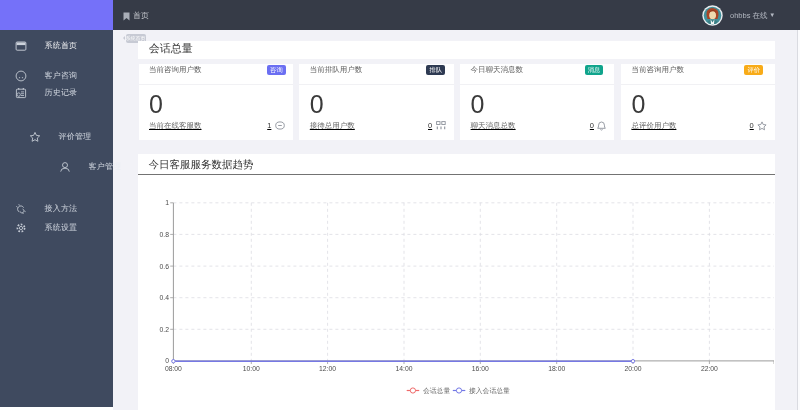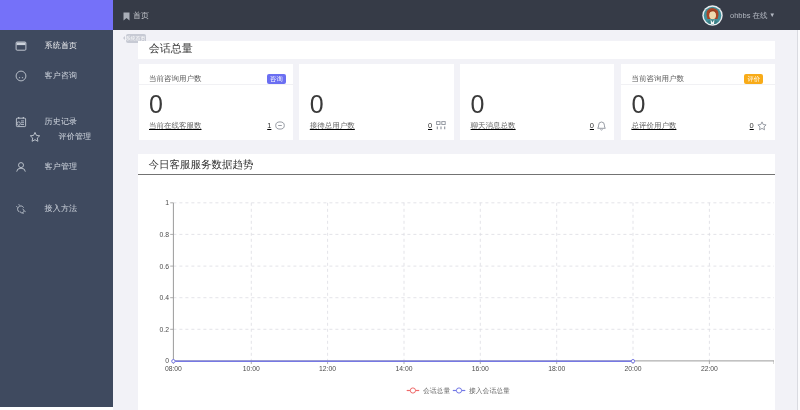--- a/index.html
+++ b/index.html
@@ -16,21 +16,21 @@
   .mitem span { position:absolute; left:44.5px; top:0; height:30px; line-height:30px; font-size:8px; color:rgba(231,236,243,0.85); letter-spacing:0.2px;}
   .mitem.on span { color:rgba(255,255,255,0.92); }
   
   #contentbg { position:absolute; left:113px; top:30px; width:684px; height:380px; background:#f2f2f7; }
   #rightstrip { position:absolute; left:797px; top:30px; width:3px; height:380px; background:#fbfbfd; border-left:1px solid #dadbe1; }
   #tag { position:absolute; left:125.5px; top:33.8px; width:20px; height:8.8px; background:#c7cad4; border-radius:2px; font-size:5px; color:#fff; text-align:center; line-height:9px; }
   #tag:before { content:""; position:absolute; left:-2.6px; top:2.2px; border-top:2.2px solid transparent; border-bottom:2.2px solid transparent; border-right:2.8px solid #c7cad4; }
   #band { position:absolute; left:138px; top:41px; width:636.5px; height:18.4px; background:#fff; font-size:11px; color:#323232; padding:1px 0 0 10.7px; line-height:12px; }
   
   .card { position:absolute; top:63.7px; width:154.4px; height:76.5px; background:#fff; }
-  .chead { height:21.2px; border-bottom:1px solid #f1f1f4; display:flex; align-items:flex-end; justify-content:space-between; padding:1.5px 8px 0 10.5px; }
+  .chead { height:21.2px; border-bottom:1px solid #f1f1f4; display:flex; align-items:flex-start; justify-content:space-between; padding:1.5px 8px 0 10.5px; }
   .ctitle { font-size:7.5px; color:#5b5b5b; }
   .badge { font-size:6.3px; line-height:1; color:#fff; padding:1.7px 3.2px; border-radius:2px; }
   .cnum { position:absolute; left:10.5px; top:27.9px; font-size:25px; line-height:25px; color:#3a3a3a; }
   .cfoot { position:absolute; left:10.5px; right:8px; top:56px; height:12px; display:flex; align-items:center; justify-content:space-between;text-decoration:underline; }
   .cfoot .lbl { font-size:7.5px; color:#666; }
   .cfoot .rt { display:flex; align-items:center; }
   .cfoot .val { font-size:7.5px; color:#333; margin-right:3.5px; }
   
   #panel2 { position:absolute; left:138px; top:154.4px; width:636.5px; height:256px; background:#fff; }
   #p2head { height:20.6px; border-bottom:1px solid #737373; font-size:10.5px; color:#333; padding:4.5px 0 0 10.5px; line-height:11px; }
@@ -71,49 +71,56 @@
       </svg>
     <span>系统首页</span>
   </div>
   <div class="mitem" style="top:31.3px;">
     <svg width="12" height="12" viewBox="0 0 12 12">
         <circle cx="6" cy="6" r="4.9" fill="none" stroke="#c3c9d3" stroke-width="0.9"></circle>
         <path d="M3.9 7.7 H5.1 M6.9 7.7 H8.1" stroke="#c3c9d3" stroke-width="0.9"></path>
       </svg>
     <span>客户咨询</span>
   </div>
-  <div class="mitem" style="top:77px;padding-left:19px;">
+  <div class="mitem" style="top:48px;padding-left:19px;">
     <svg width="12" height="12" viewBox="0 0 12 12">
         <rect x="1.4" y="2.2" width="9.2" height="8.4" rx="0.8" fill="none" stroke="#c3c9d3" stroke-width="0.9"></rect>
         <path d="M3.7 1.1 V2.6 M8.3 1.1 V2.6" stroke="#c3c9d3" stroke-width="1.1"></path>
         <path d="M6 4.9 H9 M6 6.7 H9 M6 8.5 H9" stroke="#c3c9d3" stroke-width="0.8"></path>
         <circle cx="3.7" cy="7.6" r="1.7" fill="none" stroke="#c3c9d3" stroke-width="0.8"></circle>
       </svg>
     <span>历史记录</span>
   </div>
   <div class="mitem" style="top:91.9px;margin-left:14px;">
     <svg width="12" height="12" viewBox="0 0 12 12">
         <path d="M6 1.4 L7.4 4.4 L10.7 4.8 L8.3 7 L8.9 10.3 L6 8.7 L3.1 10.3 L3.7 7 L1.3 4.8 L4.6 4.4 Z" fill="none" stroke="#c3c9d3" stroke-width="0.9" stroke-linejoin="round"></path>
       </svg>
     <span>评价管理</span>
   </div>
-  <div class="mitem" style="top:122.2px;">
+  <div class="mitem" style="top:122.2px;margin-left:44px;">
     <svg width="12" height="12" viewBox="0 0 12 12">
         <circle cx="6" cy="4.1" r="2.5" fill="none" stroke="#c3c9d3" stroke-width="0.9"></circle>
         <path d="M1.7 10.6 Q1.9 7.2 6 7.2 Q10.1 7.2 10.3 10.6" fill="none" stroke="#c3c9d3" stroke-width="0.9"></path>
       </svg>
     <span>客户管理</span>
   </div>
   <div class="mitem" style="top:164px;">
     <svg width="12" height="12" viewBox="0 0 12 12">
         <path d="M4.2 8.9 A3.2 3.2 0 1 1 8.6 4.6" fill="none" stroke="#c3c9d3" stroke-width="0.9"></path>
         <path d="M7.6 6 A2 2 0 1 1 5 8.4" fill="none" stroke="#c3c9d3" stroke-width="0.9"></path>
         <path d="M1.3 3.4 L2.5 4.2 M3.8 1.2 L4.3 2.5 M10.6 8.7 L9.4 8 M8.3 10.9 L7.8 9.6" stroke="#c3c9d3" stroke-width="0.8"></path>
       </svg>
     <span>接入方法</span>
+  </div>
+  <div class="mitem" style="top:182.8px;">
+    <svg width="12" height="12" viewBox="0 0 12 12">
+        <circle cx="6" cy="6" r="3.6" fill="none" stroke="#c3c9d3" stroke-width="1.7" stroke-dasharray="1.7 1.55"></circle>
+        <circle cx="6" cy="6" r="1.6" fill="none" stroke="#c3c9d3" stroke-width="0.9"></circle>
+      </svg>
+    <span>系统设置</span>
   </div>
 </div>
 
 <div id="tag">系统首页</div>
 <div id="band">会话总量</div>
 
 <div class="card" style="left:138.5px;">
   <div class="chead" style="padding-right:7px;">
       <span class="ctitle">当前咨询用户数</span>
       <span class="badge" style="background:#6b6ff2;">咨询</span>
@@ -124,34 +131,42 @@
       <span class="rt">
         <span class="val">1</span>
     <svg width="10" height="9" viewBox="0 0 10 9">
           <ellipse cx="5" cy="4.5" rx="4.3" ry="3.6" fill="none" stroke="#8d929b" stroke-width="0.9"></ellipse>
           <path d="M3.2 4.5 H6.8" stroke="#8d929b" stroke-width="0.9"></path>
         </svg>
   </span>
     </div>
 </div>
 <div class="card" style="left:299.3px;">
+  <div class="chead" style="padding-right:8.5px;">
+      <span class="ctitle">当前排队用户数</span>
+      <span class="badge" style="background:#2e3a52;">排队</span>
+    </div>
   <div class="cnum">0</div>
   <div class="cfoot">
       <span class="lbl">接待总用户数</span>
       <span class="rt">
         <span class="val">0</span>
     <svg width="10" height="9" viewBox="0 0 10 9">
           <rect x="0.6" y="0.6" width="3.4" height="2.9" fill="none" stroke="#8d929b" stroke-width="0.9"></rect>
           <rect x="5.8" y="0.6" width="3.4" height="2.9" fill="none" stroke="#8d929b" stroke-width="0.9"></rect>
           <path d="M1.3 5.4 V8.2 M5 5.4 V8.2 M8.7 5.4 V8.2" stroke="#8d929b" stroke-width="1.1"></path>
         </svg>
   </span>
     </div>
 </div>
 <div class="card" style="left:460.1px;">
+  <div class="chead" style="padding-right:11px;">
+      <span class="ctitle">今日聊天消息数</span>
+      <span class="badge" style="background:#10a48c;">消息</span>
+    </div>
   <div class="cnum">0</div>
   <div class="cfoot">
       <span class="lbl">聊天消息总数</span>
       <span class="rt">
         <span class="val">0</span>
     <svg width="9" height="10" viewBox="0 0 9 10">
           <path d="M4.5 1 Q7.4 1 7.4 4.2 Q7.4 6.4 8.3 7.3 H0.7 Q1.6 6.4 1.6 4.2 Q1.6 1 4.5 1 Z" fill="none" stroke="#8d929b" stroke-width="0.9"></path>
           <path d="M3.4 8.5 Q4.5 9.6 5.6 8.5" fill="none" stroke="#8d929b" stroke-width="0.9"></path>
         </svg>
   </span>

